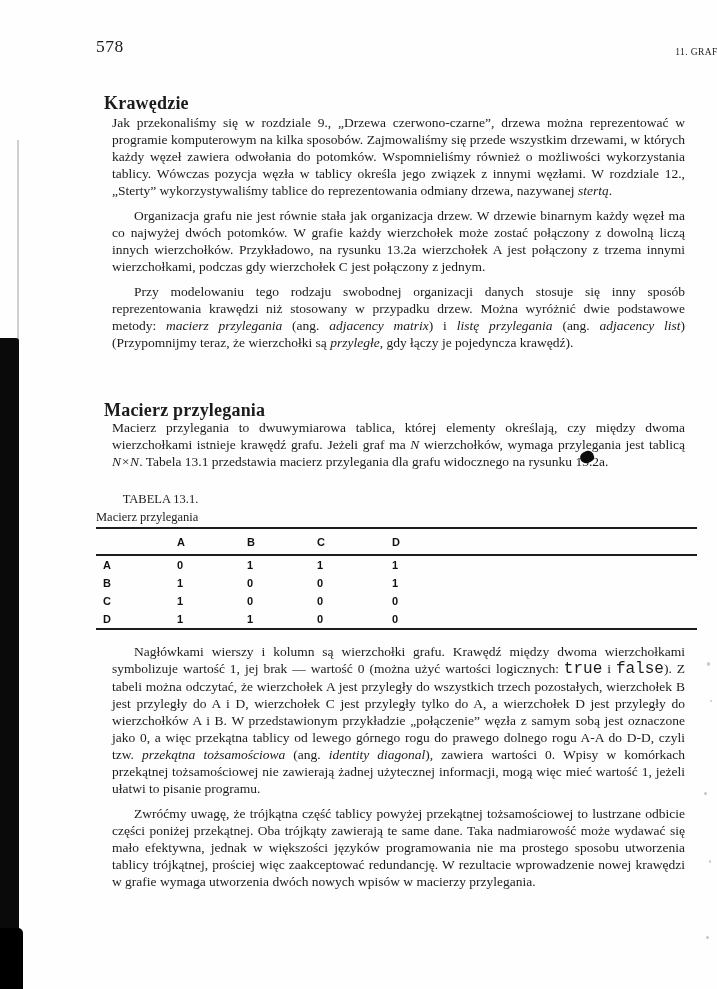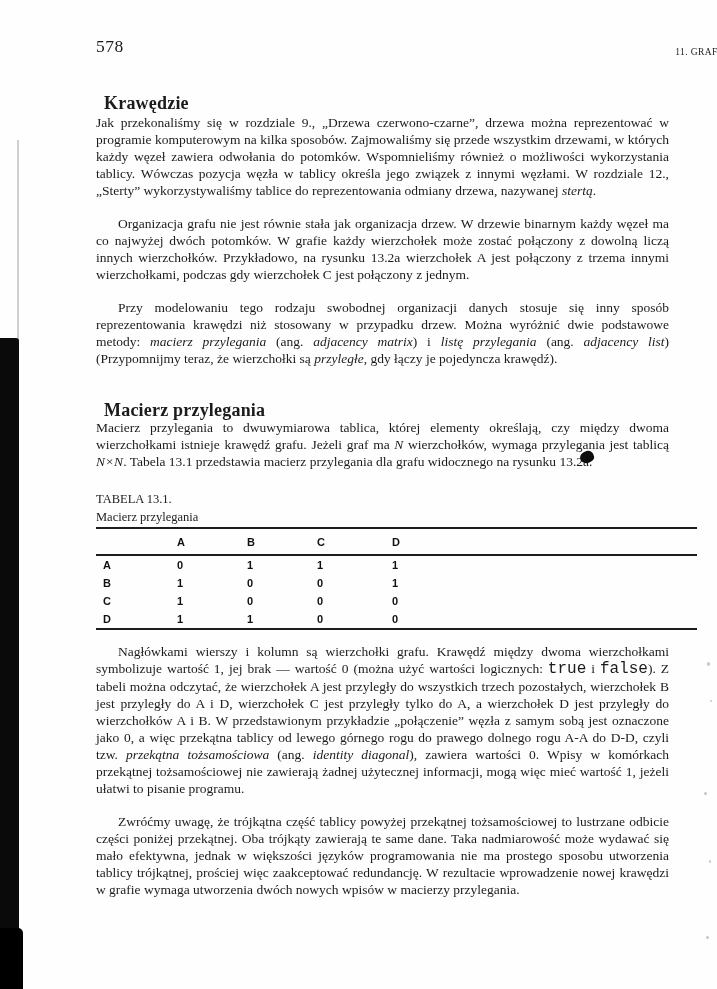--- a/index.html
+++ b/index.html
@@ -21,35 +21,35 @@
     font-size:9.5px;letter-spacing:.4px;color:#222;
   }
   .h1{
     position:absolute;left:96px;
     font-size:18px;font-weight:bold;letter-spacing:.2px;
     margin:8px;
   }
   .h1.edges{top:85px;}
   .h1.matrix{top:392px;}
   .textblock{
-    position:absolute;left:96px;width:573px;
+    position:absolute;left:112px;width:573px;
     font-size:13.5px;line-height:17px;
     text-align:justify;
   }
   .textblock p{margin:0;}
-  .textblock p + p{margin-top:16px;}
+  .textblock p + p{margin-top:8px;}
   .ind{text-indent:22px;}
   .it{font-style:italic;}
   .mono{font-family:"Liberation Mono", monospace;font-size:16px;}
   .block1{top:114px;}
   .p4{top:419px;}
   .block2{top:643px;}
   .tcaption{
     position:absolute;left:96px;top:491px;
-    font-size:12.5px;line-height:17.5px;
+    font-size:12.5px;line-height:17.5px;text-align:right;
   }
   .tcaption div{white-space:nowrap;}
   table.adj{
     position:absolute;left:96px;top:527px;
     width:601px;table-layout:fixed;border-collapse:collapse;
     border-top:2.5px solid #1c1c1c;border-bottom:2.5px solid #1c1c1c;
     font-family:"Liberation Sans", sans-serif;
     font-size:11px;font-weight:700;color:#111;
   }
   table.adj thead tr{border-bottom:2.5px solid #1c1c1c;}

